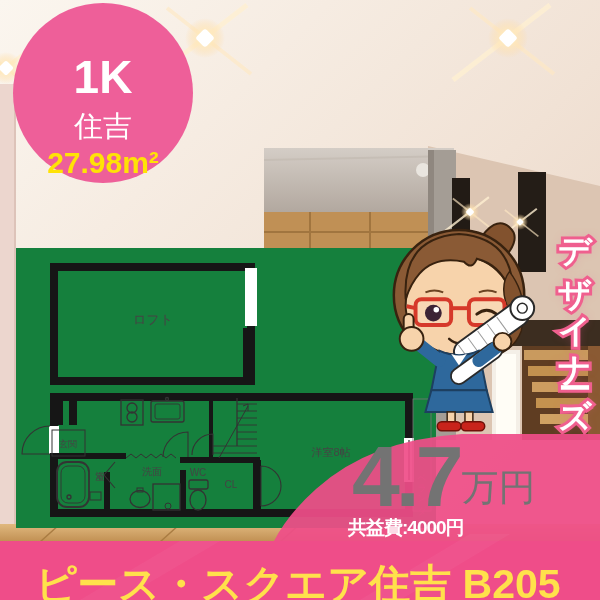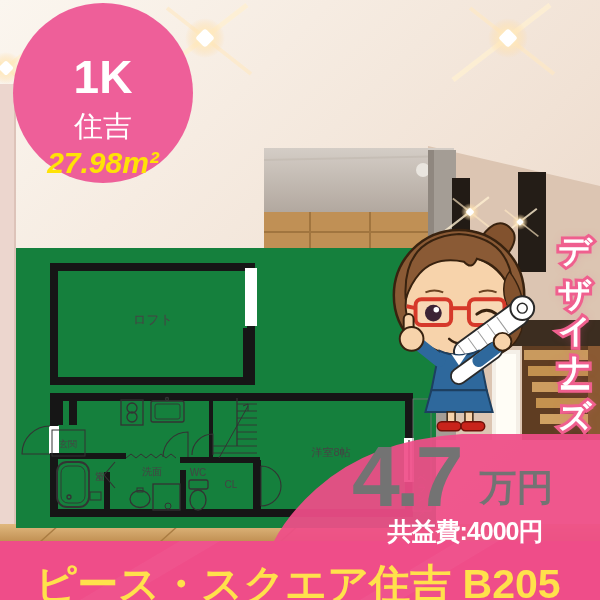--- a/index.html
+++ b/index.html
@@ -29,38 +29,38 @@
     paint-order:stroke fill;
     text-shadow:0 0 10px rgba(238,90,150,.55);
   }
   
   #pink-shapes{z-index:4;pointer-events:none;}
   .price-row{
     position:absolute;left:352px;top:441px;z-index:5;
     display:flex;align-items:flex-end;color:#737373;white-space:nowrap;
   }
   .rent{font-size:86px;font-weight:bold;line-height:.82;letter-spacing:-4px;}
-  .unit{font-size:37px;font-weight:bold;margin-left:20px;line-height:1;padding-bottom:6px;}
+  .unit{font-size:37px;font-weight:normal;margin-left:2px;line-height:1;padding-bottom:6px;}
   .fee{
-    position:absolute;left:348px;top:515px;width:234px;text-align:center;z-index:5;
-    color:#fff;font-size:25px;font-weight:bold;white-space:nowrap;letter-spacing:-1px;
+    position:absolute;left:348px;top:515px;width:234px;text-align:left;z-index:5;
+    color:#fff;font-size:19px;font-weight:bold;white-space:nowrap;letter-spacing:-1px;
   }
   .property{
     position:absolute;left:0;top:557px;width:596px;text-align:center;z-index:5;
     color:#ffe14b;font-size:41px;font-weight:bold;white-space:nowrap;letter-spacing:0px;
   }
   
   .badge{
     position:absolute;left:13px;top:3px;width:180px;height:180px;border-radius:50%;
     background:#ee5f99;z-index:6;display:flex;flex-direction:column;
     align-items:center;justify-content:center;color:#fff;text-align:center;
   }
   .badge-type{font-size:46px;font-weight:bold;line-height:1.05;margin-top:48px;}
   .badge-loc{font-size:29px;line-height:1.15;margin-top:8px;}
-  .badge-area{font-size:30px;font-weight:bold;color:#ffe206;line-height:1.15;margin-top:3px;font-style:italic;}
+  .badge-area{font-size:30px;font-weight:bold;color:#ffe206;line-height:1.15;margin-top:3px;}
 </style>
 </head>
 <body>
 
 <div class="stage">
 
   <svg id="photo" class="layer" width="600" height="600" viewBox="0 0 600 600">
     <defs>
       <linearGradient id="ceil" x1="0" y1="0" x2="1" y2="1">
         <stop offset="0" stop-color="#fbf6ef"></stop>

